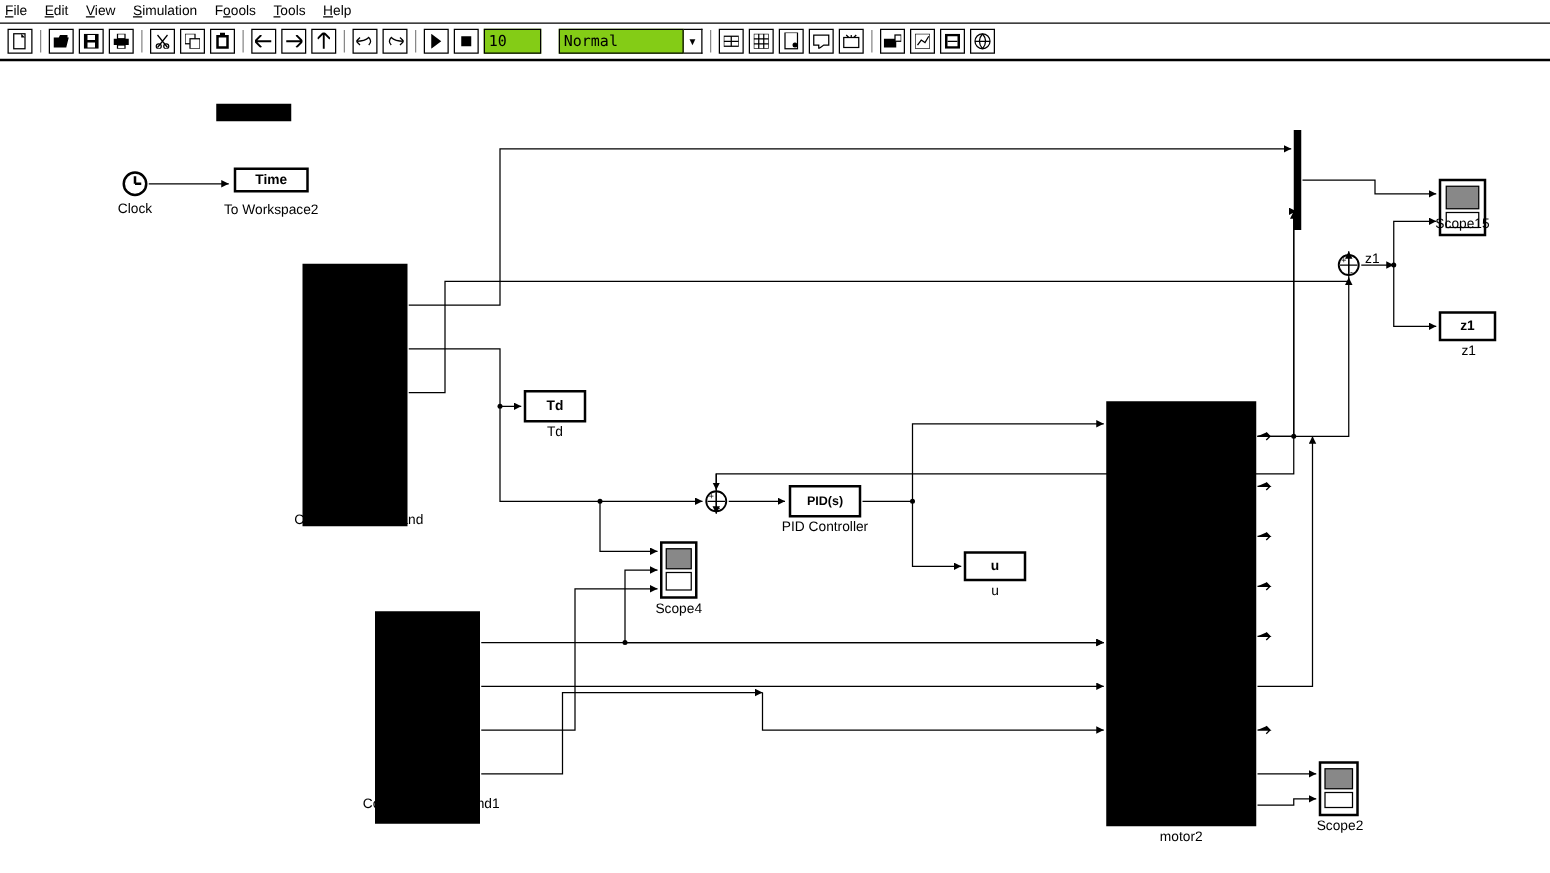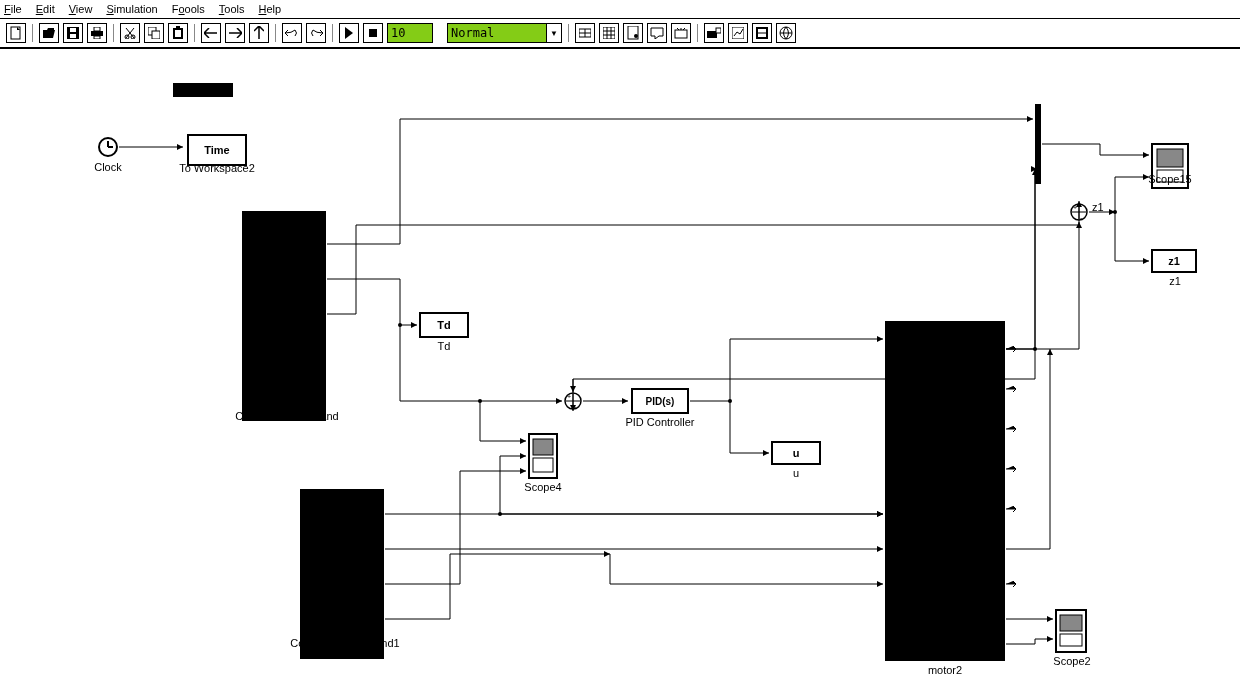--- a/index.html
+++ b/index.html
@@ -189,21 +189,21 @@
 
   <div style="position:absolute;left:97px;top:87px">
     <svg width="22" height="22">
         <circle cx="11" cy="11" r="9" fill="#fff" stroke="#000" stroke-width="2"></circle>
         <line x1="11" y1="11" x2="11" y2="5" stroke="#000" stroke-width="2"></line>
         <line x1="11" y1="11" x2="16" y2="11" stroke="#000" stroke-width="2"></line>
       </svg>
   </div>
   <div class="lbl" style="left:92px;top:112px;width:32px">Clock</div>
 
-  <div class="blk" style="left:187px;top:85px;width:60px;height:32px">Time</div>
+  <div class="blk" style="left:187px;top:85px;width:60px;height:20px">Time</div>
   <div class="lbl" style="left:170px;top:113px;width:94px">To Workspace2</div>
 
   <div class="blackblk" style="left:242px;top:162px;width:84px;height:210px"></div>
   <div class="lbl" style="left:232px;top:361px;width:110px">Continous Command</div>
 
   <div class="blackblk" style="left:300px;top:440px;width:84px;height:170px"></div>
   <div class="lbl" style="left:290px;top:588px;width:110px">Continous Command1</div>
 
   <div class="blk" style="left:419px;top:263px;width:50px;height:26px">Td</div>
   <div class="lbl" style="left:430px;top:291px;width:28px">Td</div>

